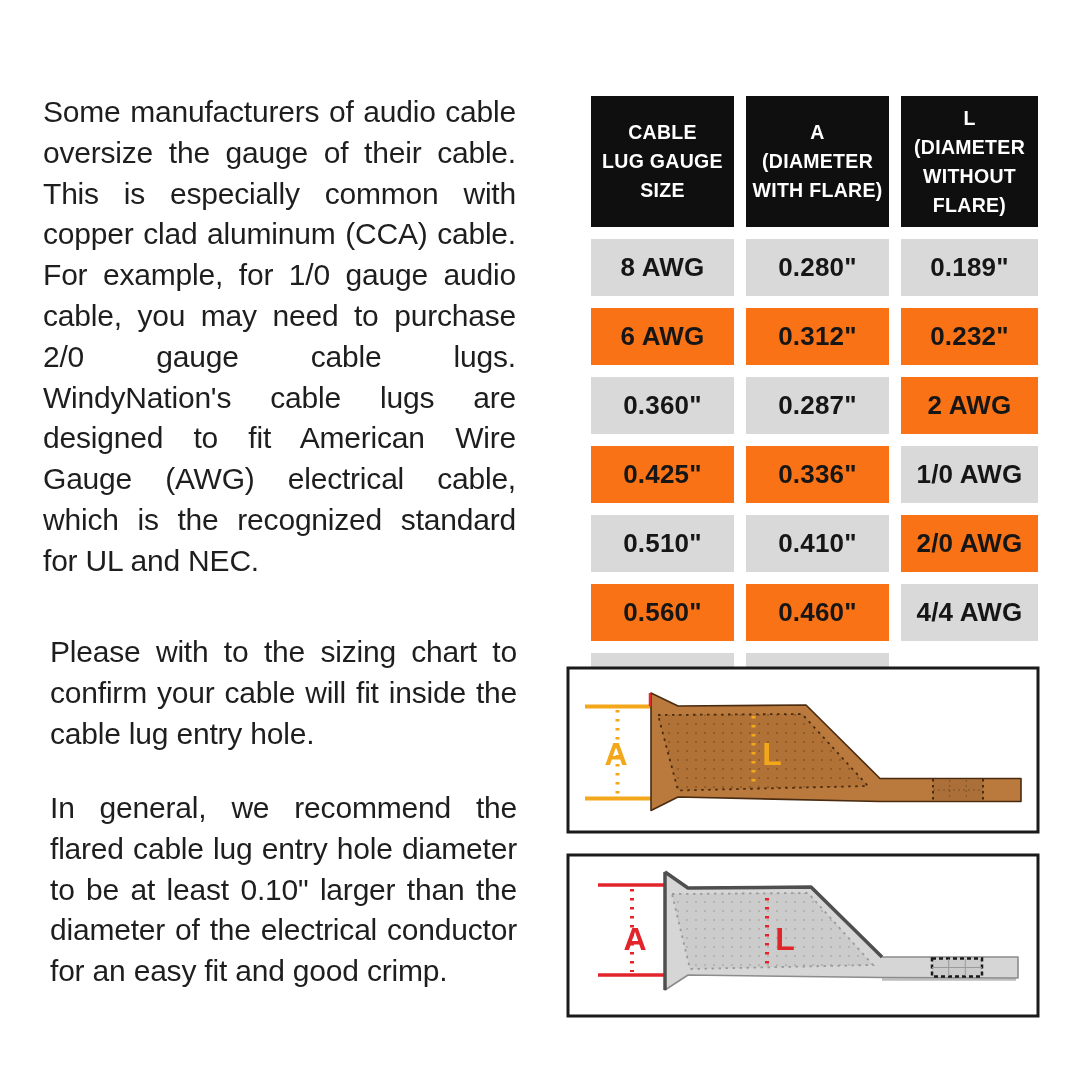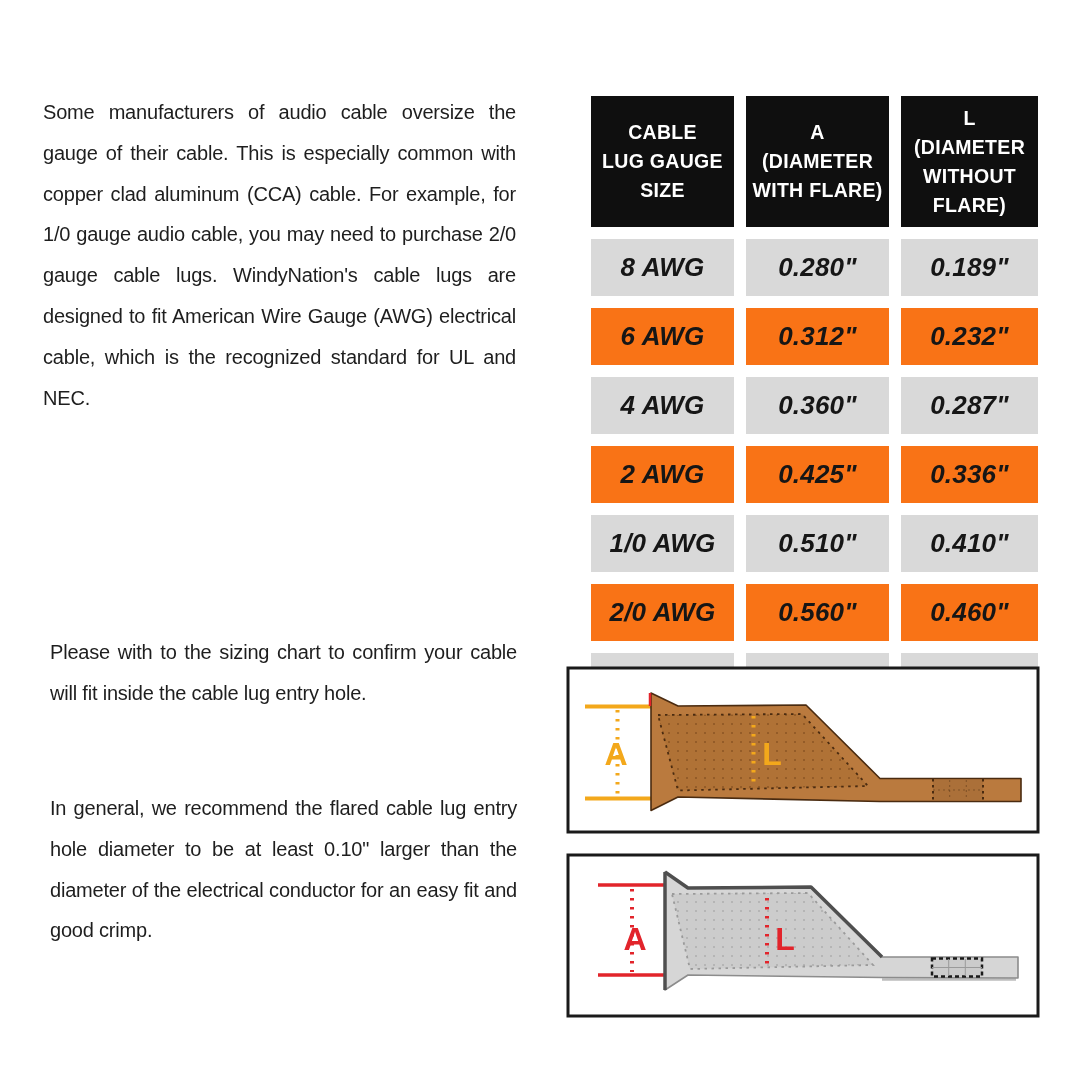--- a/index.html
+++ b/index.html
@@ -2,40 +2,40 @@
 <html><head>
 <meta charset="utf-8">
 <style>
   html,body{margin:0;padding:0;background:#ffffff;}
   .page{
     position:relative;width:1080px;height:1080px;background:#ffffff;overflow:hidden;
     font-family:"Liberation Sans","DejaVu Sans",sans-serif;
   }
   .para{
     position:absolute;text-align:justify;color:#1e1e1e;
-    font-size:20px;line-height:40.8px;letter-spacing:-0.2px;margin:0;
+    font-size:30px;line-height:40.8px;letter-spacing:-0.2px;margin:0;
   }
   #para1{left:43px;top:92px;width:473px;}
   #para2{left:50px;top:632px;width:467px;}
   #para3{left:50px;top:788px;width:467px;}
 
   .sizing-table{
     position:absolute;left:591px;top:96px;
     display:grid;grid-template-columns:143px 143px 137px;
     grid-template-rows:131px repeat(7,57px);
     gap:12px;background:#ffffff;
   }
   .th{
     background:#0f0f0f;color:#ffffff;display:flex;flex-direction:column;
     align-items:center;justify-content:center;text-align:center;
     font-weight:bold;font-size:19.5px;line-height:29px;letter-spacing:0.3px;
   }
   .td{
     display:flex;align-items:center;justify-content:center;
-    font-weight:bold;font-size:26px;color:#161616;letter-spacing:0.2px;font-style:italic;
+    font-weight:bold;font-size:26px;color:#161616;letter-spacing:0.2px;
   }
   .row-light{background:#d9d9d9;}
   .row-dark{background:#f97316;}
 
   .diagram{position:absolute;left:566px;}
   #diagram-copper{top:666px;}
   #diagram-tinned{top:853px;}
   svg text{font-family:"Liberation Sans","DejaVu Sans",sans-serif;font-weight:bold;font-size:32px;}
 </style>
 </head>
@@ -66,21 +66,20 @@
     </div>
 
     <div class="td row-light">8 AWG</div>
     <div class="td row-light">0.280"</div>
     <div class="td row-light">0.189"</div>
 
     <div class="td row-dark">6 AWG</div>
     <div class="td row-dark">0.312"</div>
     <div class="td row-dark">0.232"</div>
 
-    <div class="td row-light">4 AWG</div>
     <div class="td row-light">0.360"</div>
     <div class="td row-light">0.287"</div>
 
     <div class="td row-dark">2 AWG</div>
     <div class="td row-dark">0.425"</div>
     <div class="td row-dark">0.336"</div>
 
     <div class="td row-light">1/0 AWG</div>
     <div class="td row-light">0.510"</div>
     <div class="td row-light">0.410"</div>

